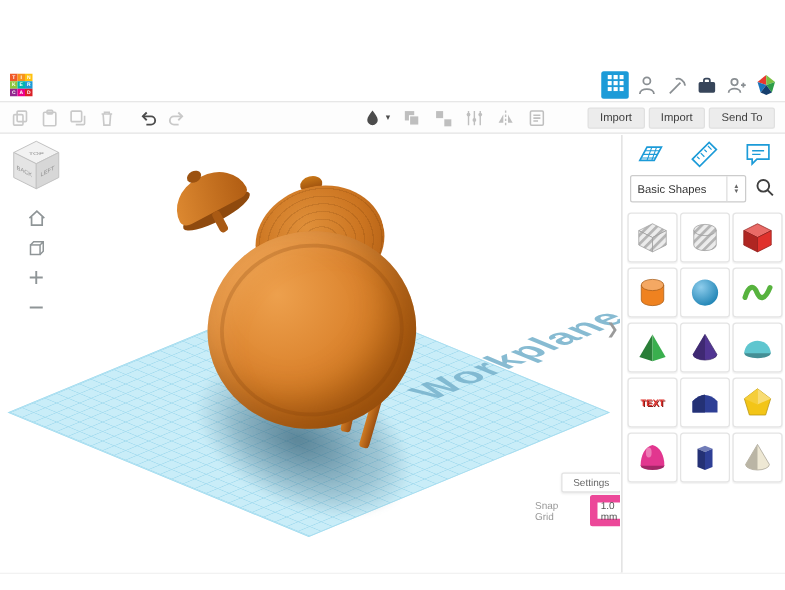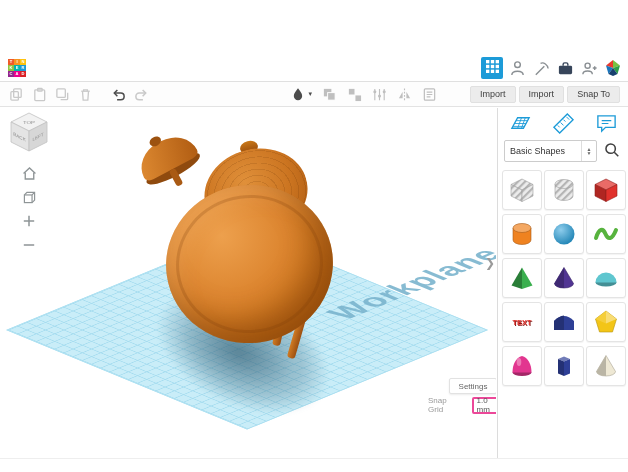--- a/index.html
+++ b/index.html
@@ -74,21 +74,21 @@
   .viewtools{position:absolute;left:6px;top:2px;width:46px;display:flex;flex-direction:column;align-items:center;}
   .vt-btn{width:22px;height:22px;display:flex;align-items:center;justify-content:center;cursor:pointer;margin-top:2px;}
   .viewcube{cursor:pointer;margin-bottom:2px;}
 
   
   .settings-btn{position:absolute;left:449px;top:270px;width:46px;height:14px;background:#fff;border:1px solid #e2e2e2;
         border-radius:2px;font-size:8px;color:#666;display:flex;align-items:center;justify-content:center;
         box-shadow:0 1px 2px rgba(0,0,0,.08);cursor:pointer;}
   .snap-row{position:absolute;left:428px;top:288px;display:flex;align-items:center;gap:16px;}
   .snap-label{font-size:8px;color:#999;}
-  .snap-select{width:38px;height:13px;background:#fff;border:2px solid #ec4899;border-radius:2px;font-size:8px;color:#555;
+  .snap-select{width:38px;height:13px;background:#fff;border:6px solid #ec4899;border-radius:2px;font-size:8px;color:#555;
         display:flex;align-items:center;justify-content:space-between;padding:0 3px;cursor:pointer;}
   .snap-caret{font-size:6px;color:#888;}
   .collapse-handle{position:absolute;right:0;top:142px;width:12px;height:26px;display:flex;align-items:center;
         justify-content:center;color:#9a9a9a;font-size:12px;cursor:pointer;}
 
   
   .panel{position:absolute;right:0;top:0;width:131px;height:100%;background:#fff;border-left:1px solid var(--panel-border);
          box-sizing:border-box;overflow:hidden;}
   .panel-tools{display:flex;justify-content:space-between;padding:3px 10px 0 10px;}
   .ptool{width:24px;height:24px;display:flex;align-items:center;justify-content:center;cursor:pointer;}
@@ -252,21 +252,21 @@
         </span>
         <span class="tb-icon" style="margin-right:0;">
           <svg viewBox="0 0 16 16" width="15" height="15" fill="none" stroke="#bfbfbf" stroke-width="1.3">
             <rect x="2.5" y="2" width="11" height="12" rx="1"></rect>
               <path d="M5 5.5 h6 M5 8 h6 M5 10.5 h4"></path>
             </svg>
         </span>
         <div class="btn-group">
           <button class="tb-btn">Import</button>
           <button class="tb-btn">Import</button>
-          <button class="tb-btn">Snap To</button>
+          <button class="tb-btn">Send To</button>
         </div>
       </div>
     </div>
 
     <div class="main">
 
       <div class="canvas">
 
         <div class="plane">
           <span class="workplane-label">Workplane</span>

